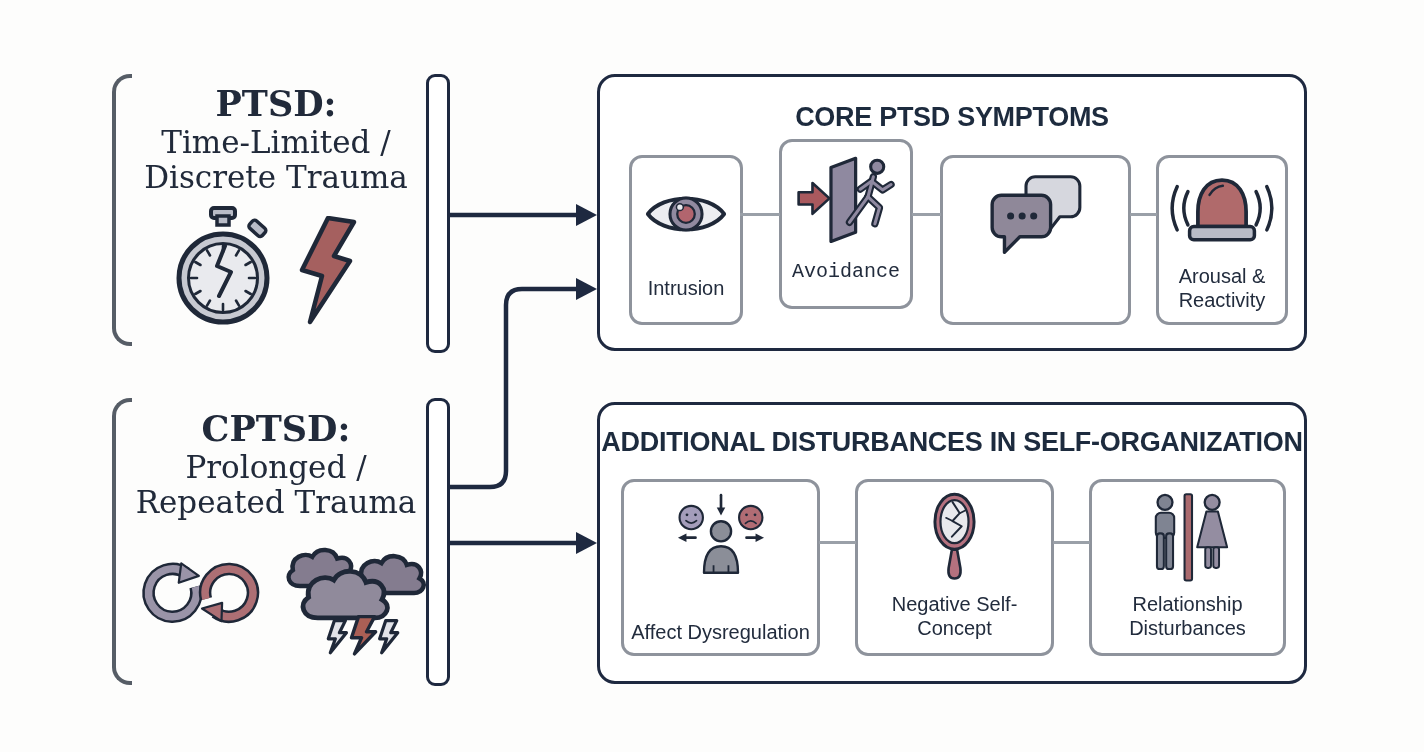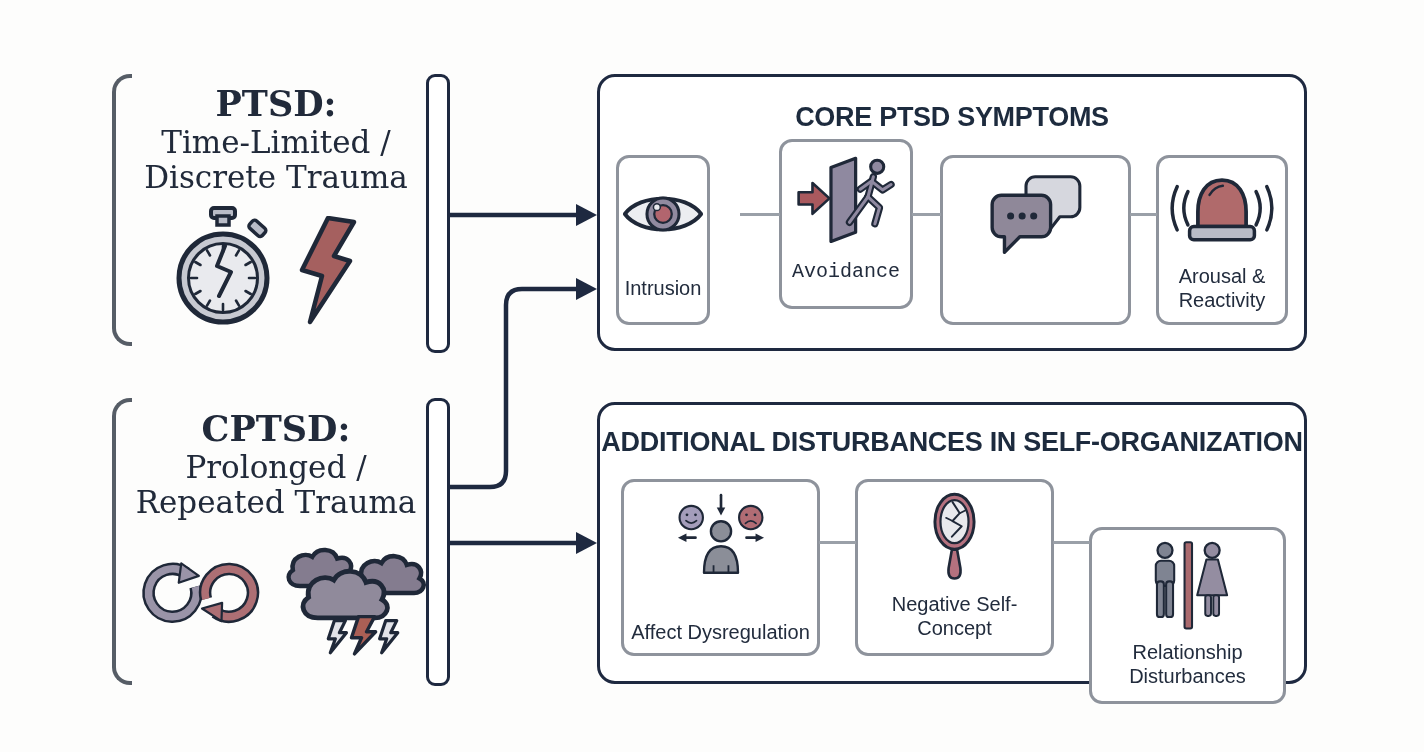--- a/index.html
+++ b/index.html
@@ -33,28 +33,28 @@
              color:#1d2b3e;white-space:nowrap;}
   #core-box .big-title{margin-top:25px;text-align:center;}
   #dso-box .big-title{margin-top:22px;}
   
   .sym{position:absolute;border:3px solid #8e939c;border-radius:13px;background:#ffffff;
        box-sizing:border-box;display:flex;flex-direction:column;align-items:center;}
   .sym .icon-area{height:96px;display:flex;align-items:center;justify-content:center;margin-top:8px;}
   .sym .sym-label{flex:1;display:flex;align-items:center;justify-content:center;
                   font-size:20px;line-height:24px;color:#222c3d;text-align:center;padding:0 4px 8px 4px;}
   
-  #sym-intrusion{left:16px;top:78px;width:94px;height:170px;}
+  #sym-intrusion{left:29px;top:78px;width:114px;height:170px;}
   #sym-avoidance{left:179px;top:62px;width:134px;height:170px;font-family:Liberation Mono, monospace;}
   #sym-negcog{left:340px;top:78px;width:191px;height:170px;}
   #sym-arousal{left:556px;top:78px;width:132px;height:170px;}
   
   #sym-affect{left:21px;top:74px;width:199px;height:177px;gap:33px;}
   #sym-selfconcept{left:255px;top:74px;width:199px;height:177px;}
-  #sym-relationship{left:489px;top:74px;width:197px;height:177px;margin-top:48px;}
+  #sym-relationship{left:489px;top:74px;width:197px;height:177px;}
   
   .conn{position:absolute;height:3px;background:#9aa0a8;}
   #conn-1{left:740px;top:213px;width:40px;}
   #conn-2{left:912px;top:213px;width:29px;}
   #conn-3{left:1130px;top:213px;width:27px;}
   #conn-4{left:819px;top:541px;width:37px;}
   #conn-5{left:1053px;top:541px;width:37px;}
 </style>
 </head>
 <body>

